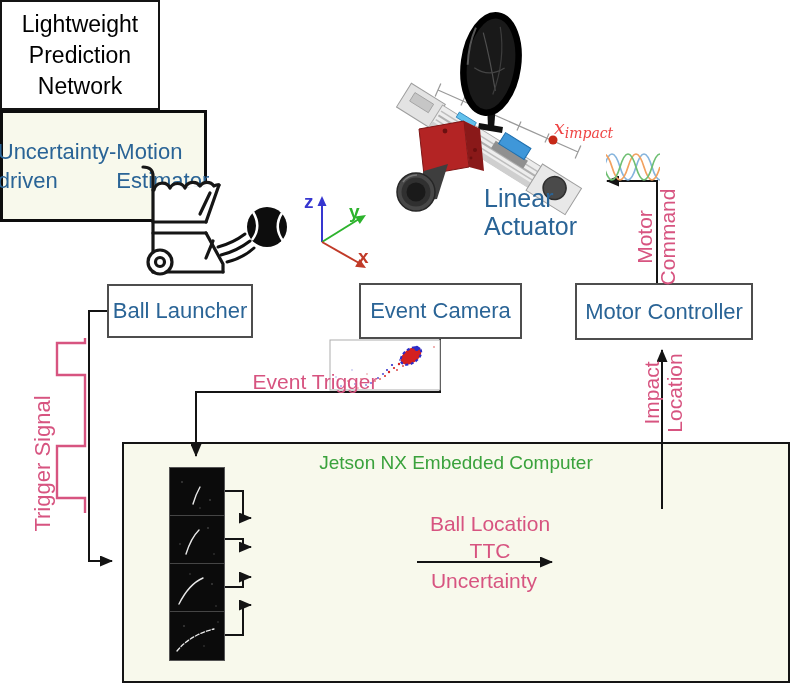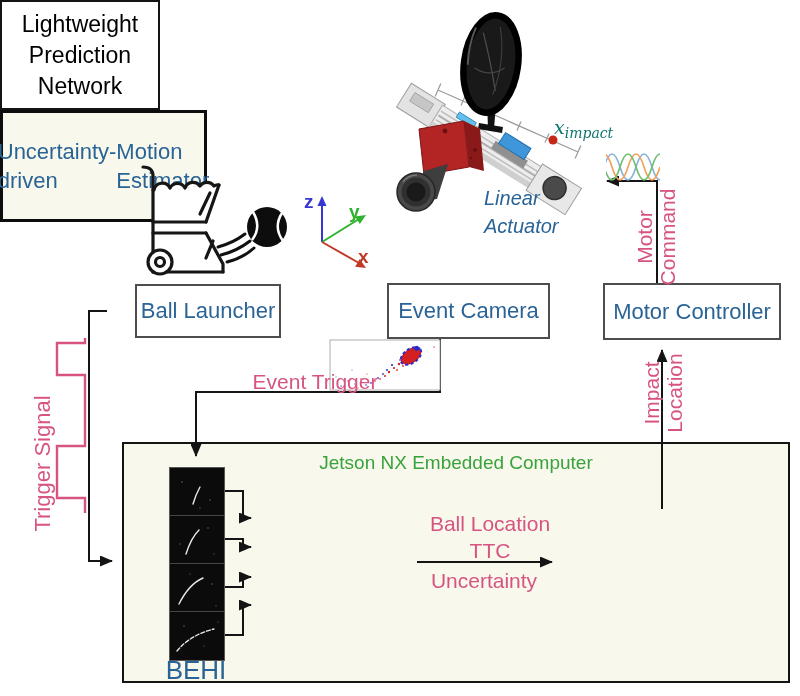--- a/index.html
+++ b/index.html
@@ -1,20 +1,20 @@
 <!DOCTYPE html>
 <html><head>
 <meta charset="utf-8">
 <style>
   html,body{margin:0;padding:0;background:#ffffff;}
   #canvas{position:relative;width:800px;height:696px;background:#fff;overflow:hidden;
           font-family:"Liberation Sans", sans-serif;}
   .node{position:absolute;display:flex;align-items:center;justify-content:center;
         background:#fff;border:2px solid #4d4d4d;color:#2a6496;font-size:22px;
-        box-sizing:border-box;z-index:3;text-align:center;margin-left:28px;}
+        box-sizing:border-box;z-index:3;text-align:center;}
   .bigbox{position:absolute;box-sizing:border-box;z-index:1;}
   #jetson-box{left:122px;top:442px;width:668px;height:241px;background:#f8f9ec;border:2px solid #141414;}
   #lpn-box{left:261px;top:509px;width:156px;height:106px;background:#fff;border:2px solid #141414;
            z-index:3;display:flex;flex-direction:column;align-items:center;justify-content:center;
            color:#000000;font-size:23px;line-height:31px;}
   #estimator-box{left:562px;top:509px;width:201px;height:106px;background:#f8f9ec;border:3px solid #0d0d0d;
            z-index:3;display:flex;flex-direction:row;align-items:center;justify-content:center;
            color:#2a6496;font-size:22px;line-height:29px;}
   #svg-layer{position:absolute;left:0;top:0;z-index:2;}
   .plabel{position:absolute;color:#d75480;font-size:21px;text-align:center;z-index:4;}
@@ -23,24 +23,24 @@
   #trigger-label{left:-78px;top:452px;width:240px;font-size:22px;}
   #jetson-label{position:absolute;left:256px;top:452px;width:400px;text-align:center;
                 color:#3aa23c;font-size:19px;z-index:4;}
   #behi-stack{position:absolute;left:169px;top:467px;width:54px;height:192px;z-index:3;
               border:1px solid #555;box-sizing:content-box;}
   .behi-cell{width:54px;height:48px;background:#0b0b0b;position:relative;box-sizing:border-box;
              border-bottom:1px solid #454545;}
   .behi-cell:last-child{border-bottom:none;}
   #behi-label{position:absolute;left:160px;top:655px;width:72px;text-align:center;
               color:#2a6496;font-size:26px;z-index:4;}
-  #linear-actuator-label{position:absolute;left:484px;top:184px;color:#2a6496;font-size:20px;
-              line-height:28px;z-index:4;font-style:italic;}
+  #linear-actuator-label{position:absolute;left:484px;top:184px;color:#2a6496;font-size:25px;
+              line-height:28px;z-index:4;}
   #linear-actuator-label span{display:block;}
-  #x-impact-label{position:absolute;left:554px;top:116px;color:#0f766e;z-index:4;
+  #x-impact-label{position:absolute;left:554px;top:116px;color:#ef4444;z-index:4;
               font-family:"DejaVu Serif", serif;font-style:italic;font-size:19px;}
   #x-impact-label .sub{font-size:14px;position:relative;top:4px;}
   .axis-label{position:absolute;font-weight:bold;font-size:19px;z-index:4;}
   #axis-z-label{left:304px;top:191px;color:#3636d0;}
   #axis-y-label{left:349px;top:201px;color:#2db32d;}
   #axis-x-label{left:358px;top:246px;color:#c13a28;}
   .mline{display:block;}
 </style>
 </head>
 <body>
@@ -256,21 +256,20 @@
     </div>
     <div class="behi-cell">
       <svg width="54" height="48">
           <path d="M7,39 Q20,23 44,17" stroke="#e8e8e8" stroke-width="1.3" fill="none" stroke-dasharray="4 2" stroke-linecap="round"></path>
       <circle cx="14" cy="14" r="0.8" fill="#9a9a9a" opacity="0.6"></circle>
           <circle cx="34" cy="34" r="0.7" fill="#9a9a9a" opacity="0.5"></circle>
       <circle cx="48" cy="10" r="0.7" fill="#9a9a9a" opacity="0.5"></circle>
         </svg>
     </div>
   </div>
-  <div id="behi-label">BEHI</div>
 
   <div class="vlabel" id="trigger-label">Trigger Signal</div>
 
   <div class="plabel" style="left:250px;top:370px;width:130px;">Event Trigger</div>
 
   <div class="vlabel" style="left:556px;top:214px;width:200px;">
     <span class="mline">Motor</span>
     <span class="mline">Command</span>
   </div>
 

